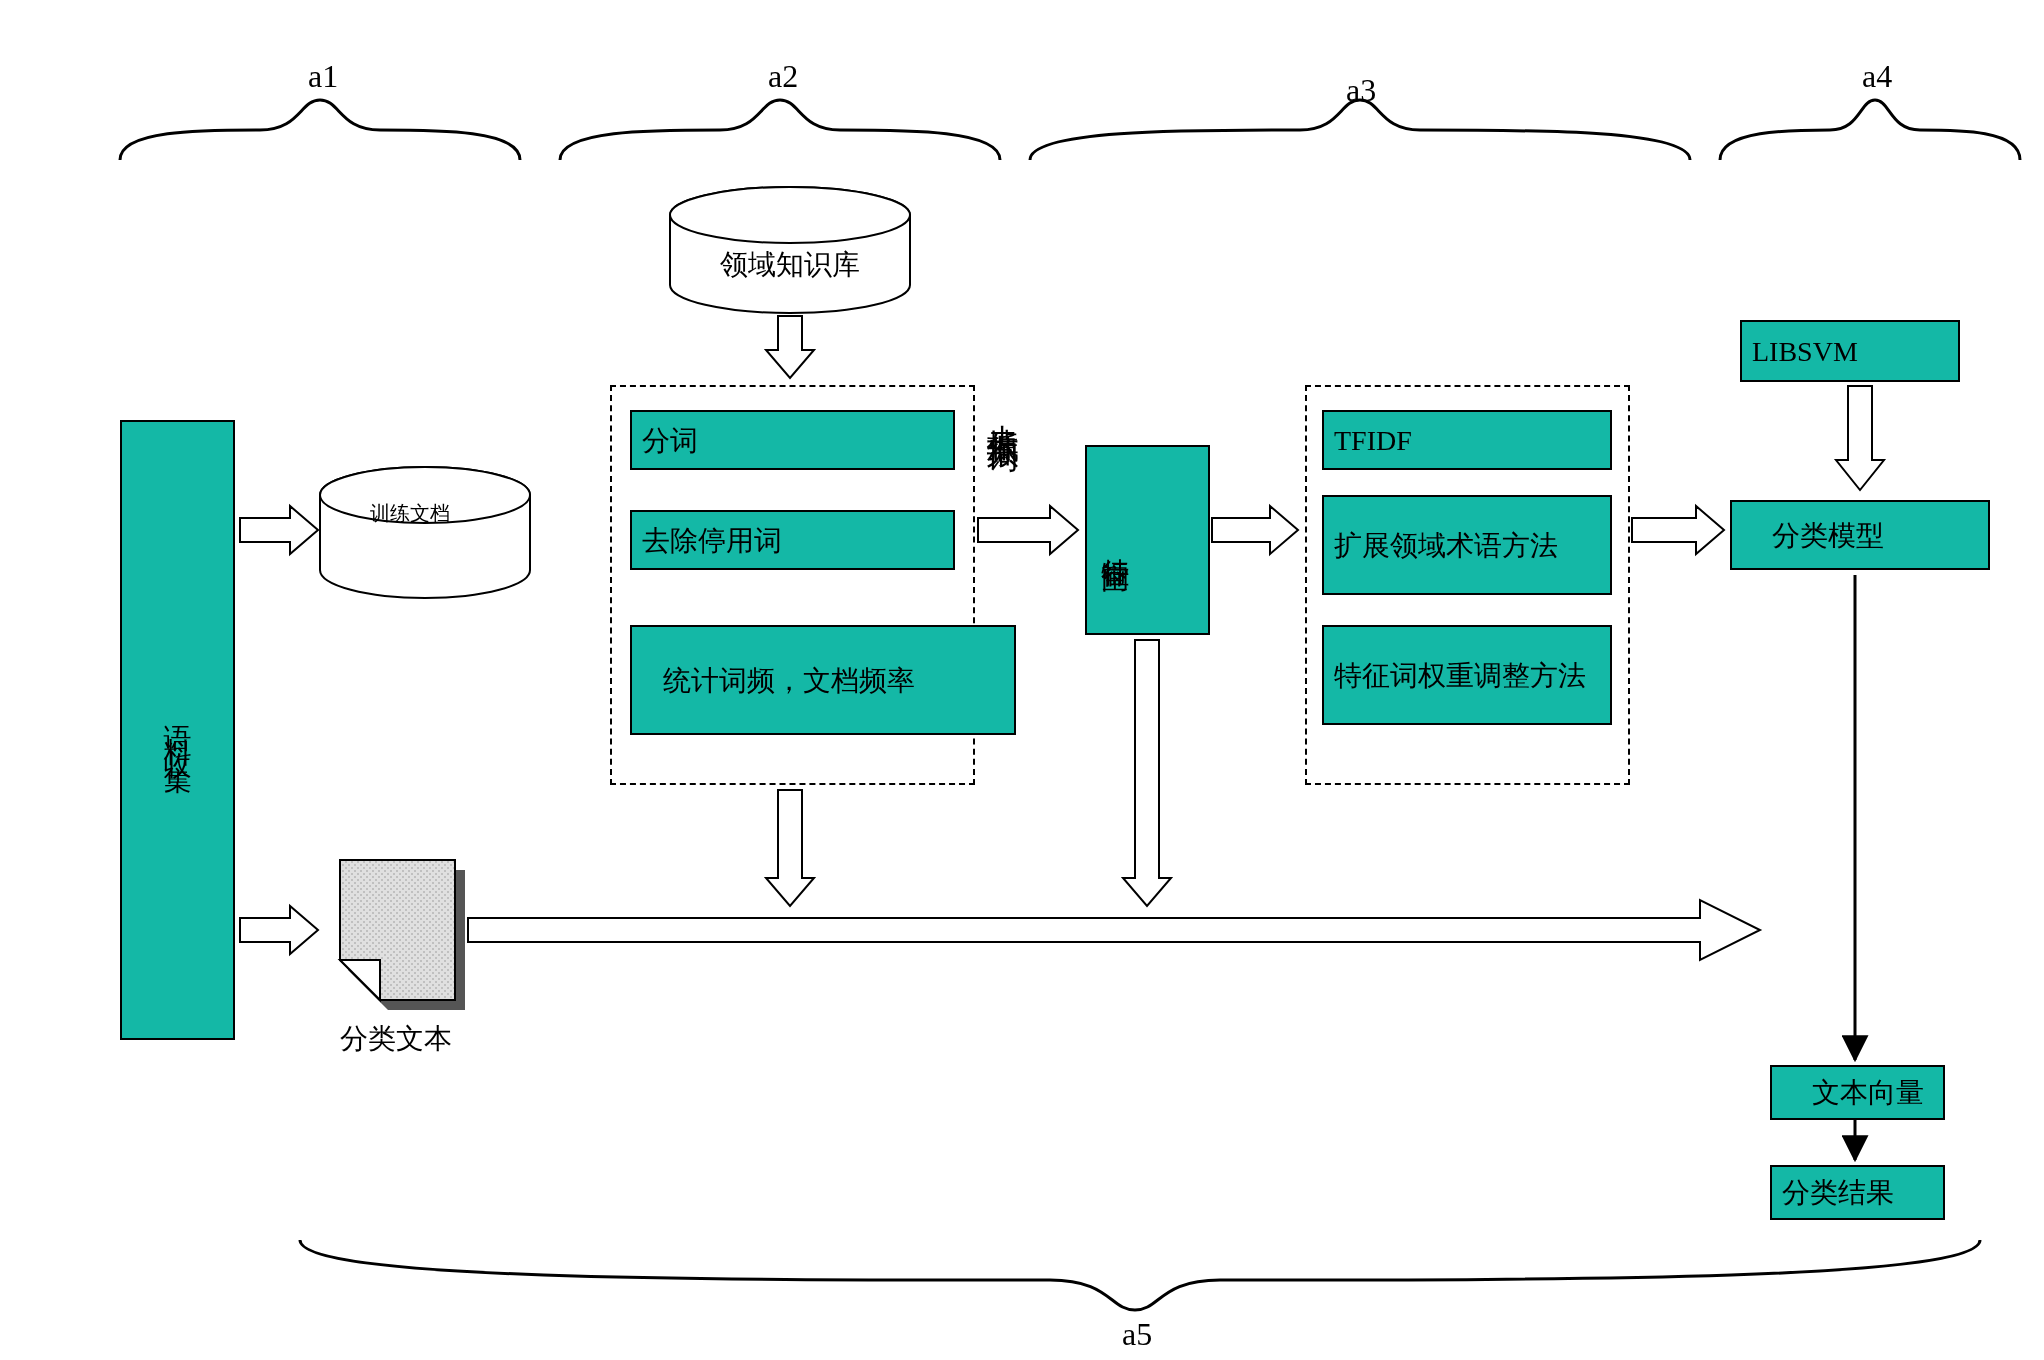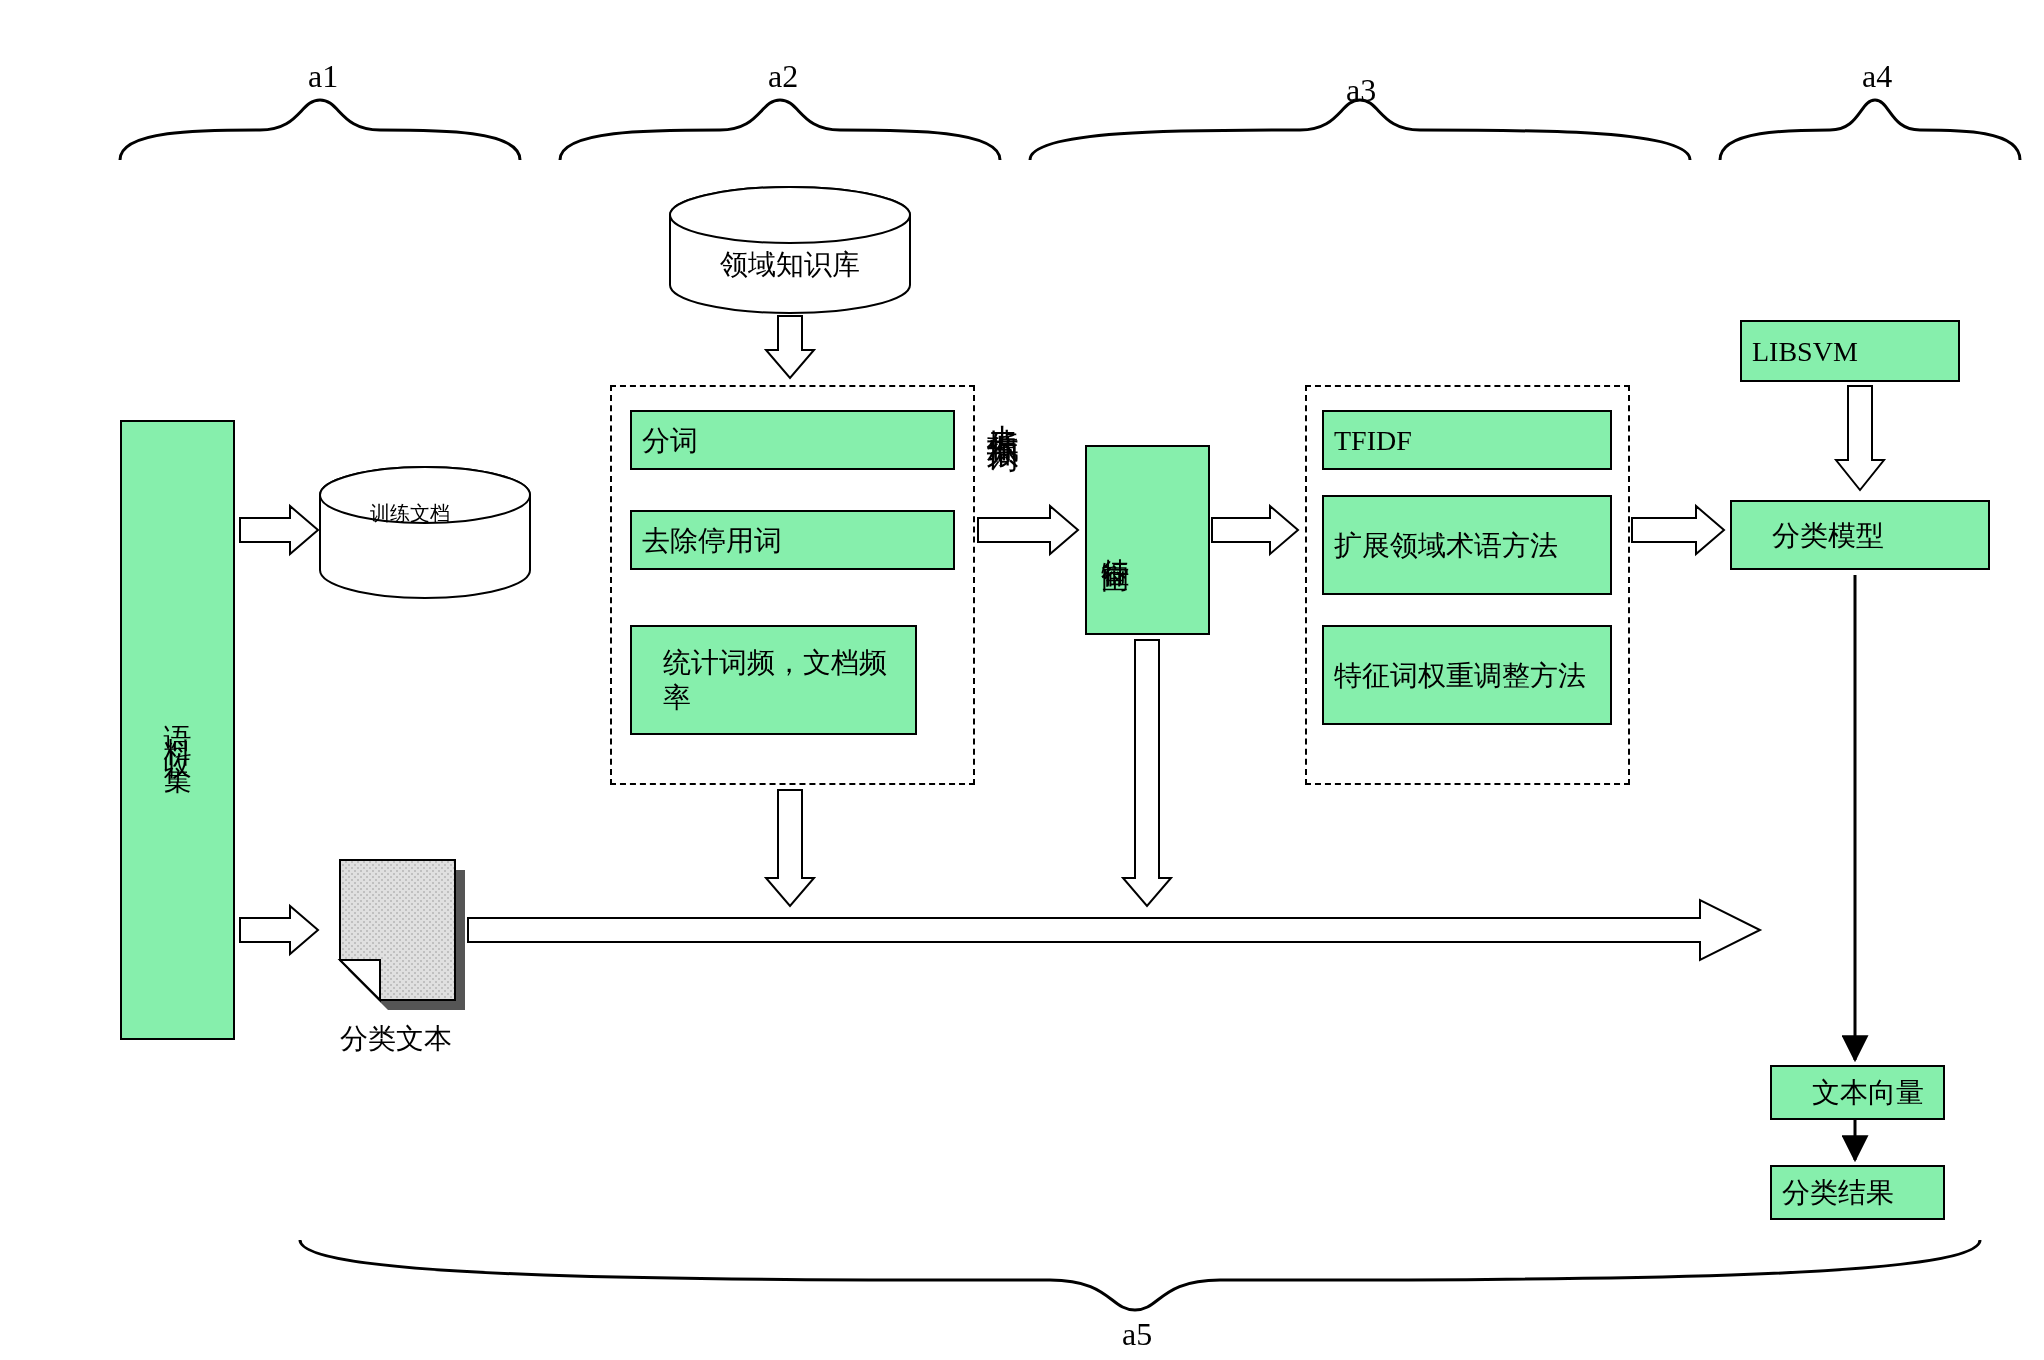--- a/index.html
+++ b/index.html
@@ -10,25 +10,26 @@
     height: 1360px;
     position: relative;
     font-family: "SimSun", "宋体", "Times New Roman", serif;
     font-size: 28px;
     background: #fff;
     color: #000;
   }
   .box {
     position: absolute;
     border: 2px solid #000;
-    background: #86efac;
+    background: #14b8a6;
     display: flex;
     align-items: center;
     padding: 6px 10px;
     line-height: 1.25;
+    text-align: right;
   }
   .box.vert {
     writing-mode: vertical-rl;
     text-orientation: upright;
     justify-content: center;
     align-items: center;
     letter-spacing: 14px;
     padding: 0;
   }
   .vwrap {
@@ -157,21 +158,21 @@
 
 <div class="label" style="left:370px; top:500px; font-size:20px;">训练文档</div>
 
 <div class="label" style="left:720px; top:246px; font-size:28px;">领域知识库</div>
 
 <div class="label" style="left:340px; top:1020px; font-size:28px;">分类文本</div>
 
 <div class="dashgroup" style="left:610px; top:385px; width:365px; height:400px;"></div>
 <div class="box" style="left:630px; top:410px; width:325px; height:60px;">分词</div>
 <div class="box" style="left:630px; top:510px; width:325px; height:60px;">去除停用词</div>
-<div class="box" style="left:630px; top:625px; width:287px; height:110px;padding-left:31px;">统计词频，文档频率</div>
+<div class="box" style="left:630px; top:625px; width:386px; height:110px;padding-left:31px;">统计词频，文档频率</div>
 
 <div class="label" style="left:985px; top:390px;">
   <span class="vwrap">去掉低频词</span>
 </div>
 
 <div class="box" style="left:1085px; top:445px; width:125px; height:190px; padding:12px;">
   <span class="vwrap" style="letter-spacing:2px;">特征空间</span>
 </div>
 
 <div class="dashgroup" style="left:1305px; top:385px; width:325px; height:400px;"></div>

